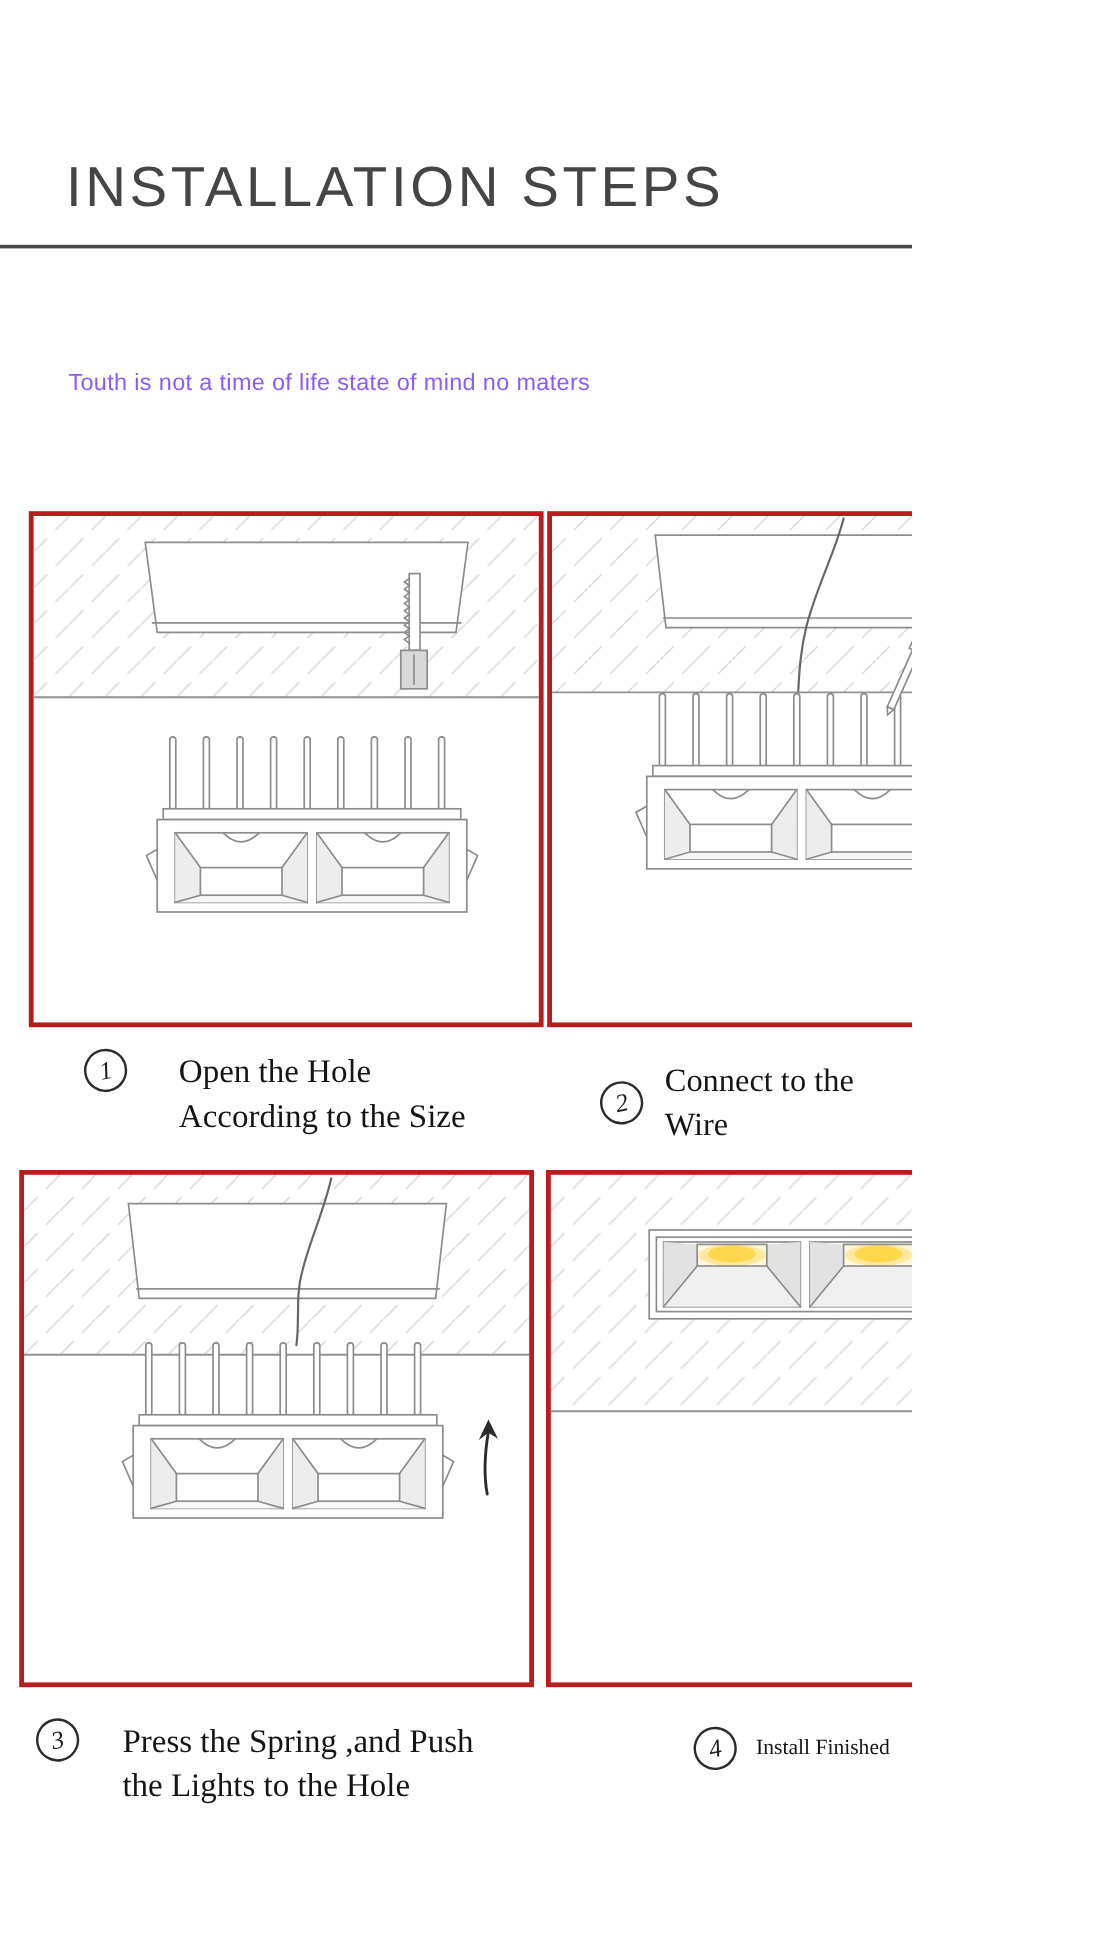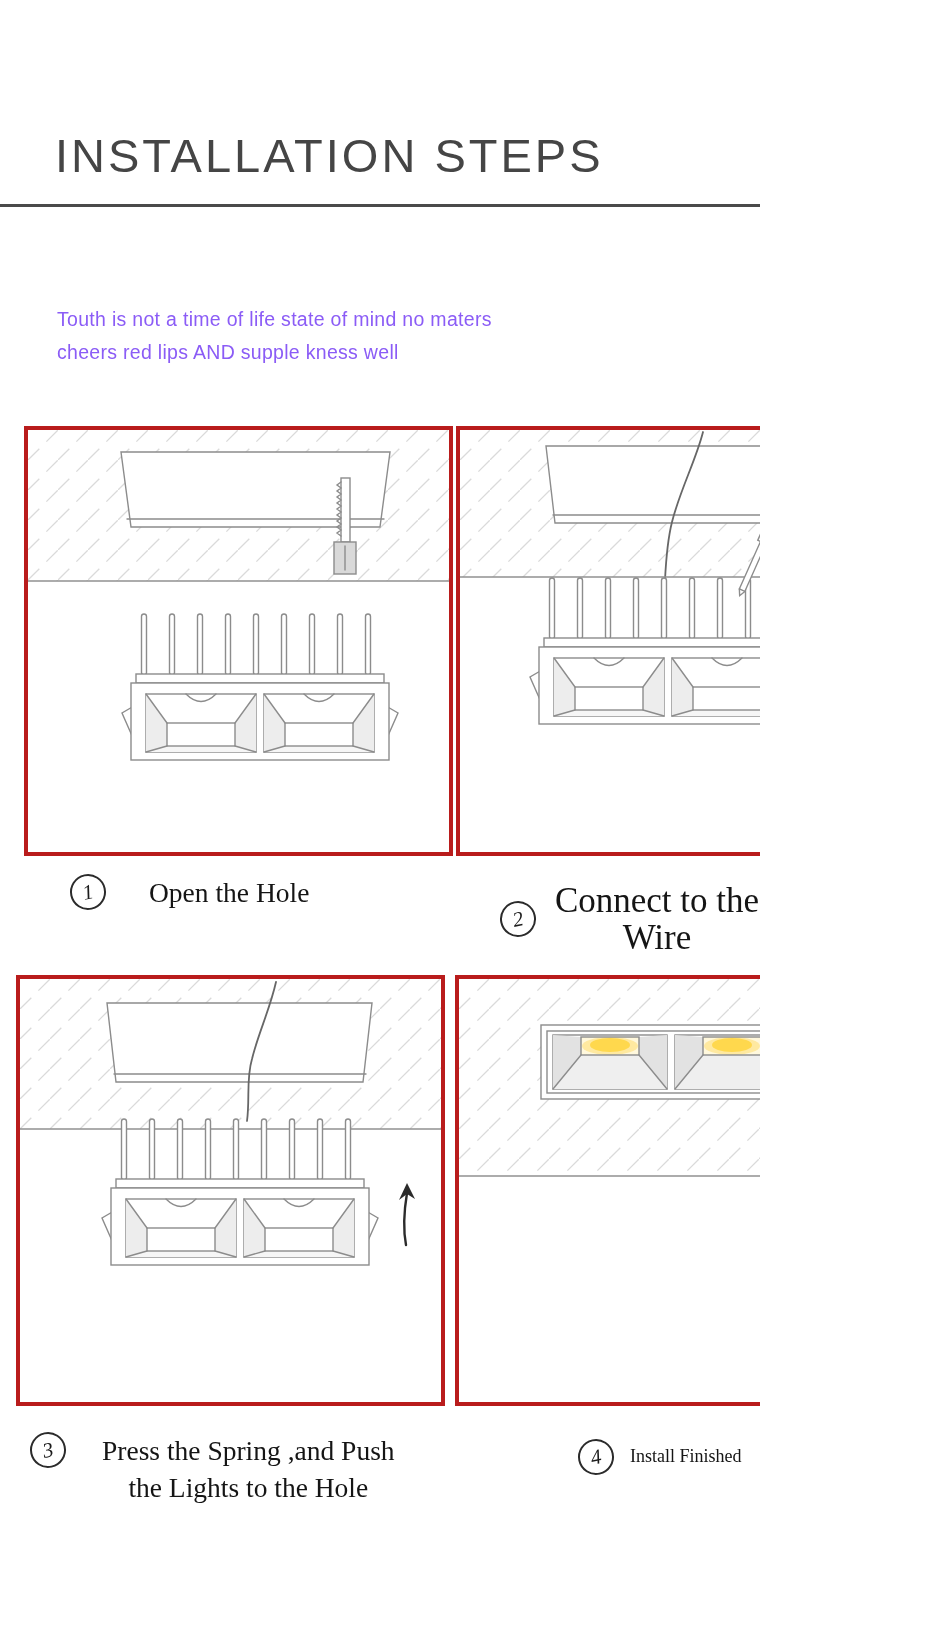--- a/index.html
+++ b/index.html
@@ -15,23 +15,23 @@
   #p1{left:24px;top:426px;width:421px;height:422px;}
   #p2{left:456px;top:426px;width:419px;height:422px;}
   #p3{left:16px;top:975px;width:421px;height:423px;}
   #p4{left:455px;top:975px;width:420px;height:423px;}
   .caption{position:absolute;display:flex;align-items:flex-start;color:#151515;
            font-family:"Liberation Serif",serif;}
   .circ{flex:0 0 auto;width:32px;height:32px;border:2px solid #2b2b2b;border-radius:50%;
         display:flex;align-items:center;justify-content:center;font-style:italic;
         font-size:21px;color:#1c1c1c;transform:rotate(-12deg);
         font-family:"Liberation Serif",serif;}
-  .cap-text{font-size:27.5px;line-height:37px;text-align:center;}
+  .cap-text{font-size:27.5px;line-height:37px;}
   #cap1{left:70px;top:874px;} #cap1 .cap-text{margin-left:43px;}
-  #cap2{left:500px;top:882px;align-items:center;} #cap2 .cap-text{margin-left:18px;font-size:35px;}
+  #cap2{left:500px;top:882px;align-items:center;} #cap2 .cap-text{margin-left:18px;font-size:27px;}
   #cap3{left:30px;top:1432px;} #cap3 .cap-text{margin-left:36px;}
   #cap4{left:578px;top:1438px;align-items:center;} #cap4 .cap-text{margin-left:16px;font-size:18px;}
   
   .s{fill:none;stroke:#8c8c8c;stroke-width:1.4;stroke-linecap:round;}
   .sw{fill:#fff;stroke:#8c8c8c;stroke-width:1.4;}
   .cl{stroke:#909090;stroke-width:1.6;}
   .wire{fill:none;stroke:#676767;stroke-width:1.8;stroke-linecap:round;}
   .astk{fill:none;stroke:#2b2b2b;stroke-width:2.4;stroke-linecap:round;}
   .ahead{fill:#2b2b2b;stroke:none;}
   .cjk{font-family:"DejaVu Sans","Liberation Sans",sans-serif;font-size:30px;fill:#2e2e2e;}
@@ -90,21 +90,20 @@
         <use href="#cup" transform="translate(118,0)"></use>
       </symbol>
     </defs>
   </svg>
 
   <h1 class="title">INSTALLATION STEPS</h1>
   <div class="rule"></div>
 
   <div class="intro">
     <div>Touth is not a time of life state of mind no maters</div>
-    <div>cheers red lips AND supple kness well</div>
   </div>
 
   <div class="panel" id="p1">
     <svg viewBox="0 0 421 422">
       <rect x="0" y="0" width="421" height="151" fill="url(#hatch)"></rect>
       <g>
         <polygon class="sw" points="93,22 362,22 352,97 103,97"></polygon>
         <line class="s" x1="99" y1="89" x2="356" y2="89"></line>
       </g>
       <g>
@@ -142,20 +141,21 @@
         <polygon class="ahead" points="336,120 345,132 330,133"></polygon>
       </g>
       <text class="cjk" x="340" y="212">电笔</text>
     </svg>
   </div>
 
   <div class="caption" id="cap1">
     <span class="circ">1</span>
     <div class="cap-text">
       <div>Open the Hole</div>
+      <div>According to the Size</div>
     </div>
   </div>
 
   <div class="caption" id="cap2">
     <span class="circ">2</span>
     <div class="cap-text">
       <div>Connect to the Wire</div>
     </div>
   </div>
 

